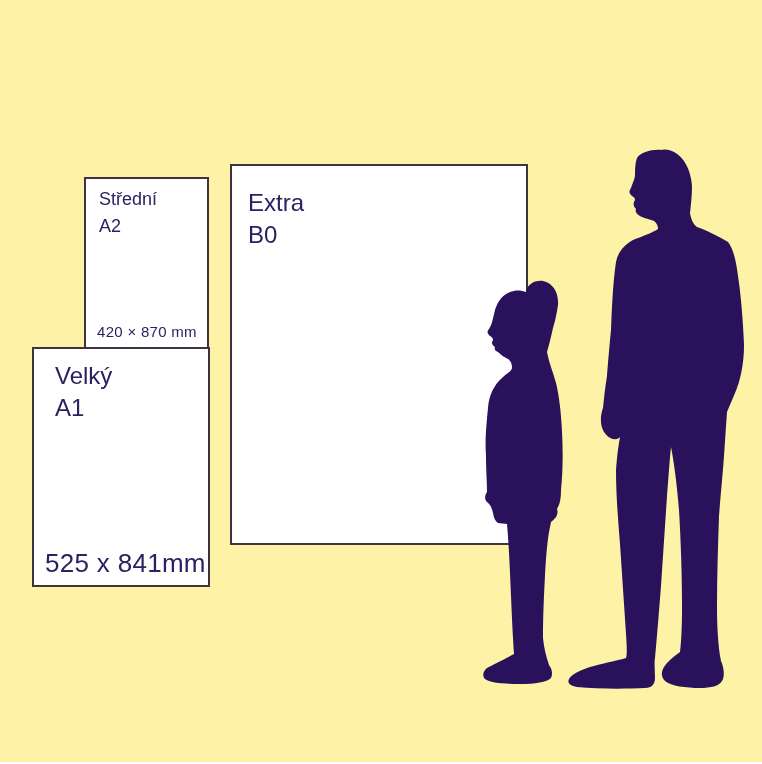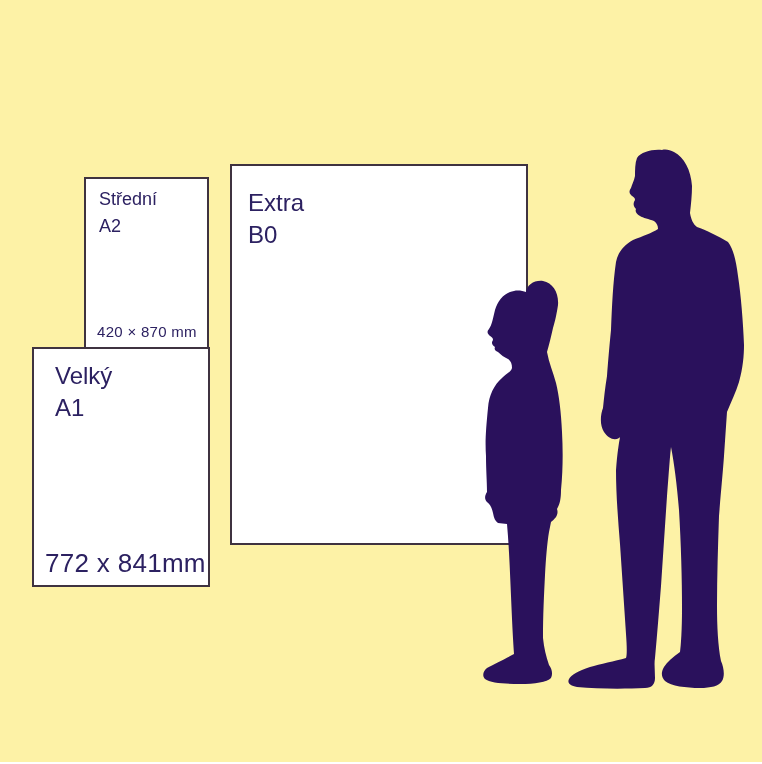--- a/index.html
+++ b/index.html
@@ -63,21 +63,21 @@
       <div class="card-code">A2</div>
     </div>
     <div class="card-dims">420 × 870 mm</div>
   </div>
 
   <div class="card card-a1">
     <div class="card-head">
       <div class="card-label">Velký</div>
       <div class="card-code">A1</div>
     </div>
-    <div class="card-dims">772 x 841mm</div>
+    <div class="card-dims">525 x 841mm</div>
   </div>
 
   <div class="card card-b0">
     <div class="card-head">
       <div class="card-label">Extra</div>
       <div class="card-code">B0</div>
     </div>
   </div>
 
   <svg class="figures" viewBox="0 0 762 764" xmlns="http://www.w3.org/2000/svg" aria-hidden="true">

